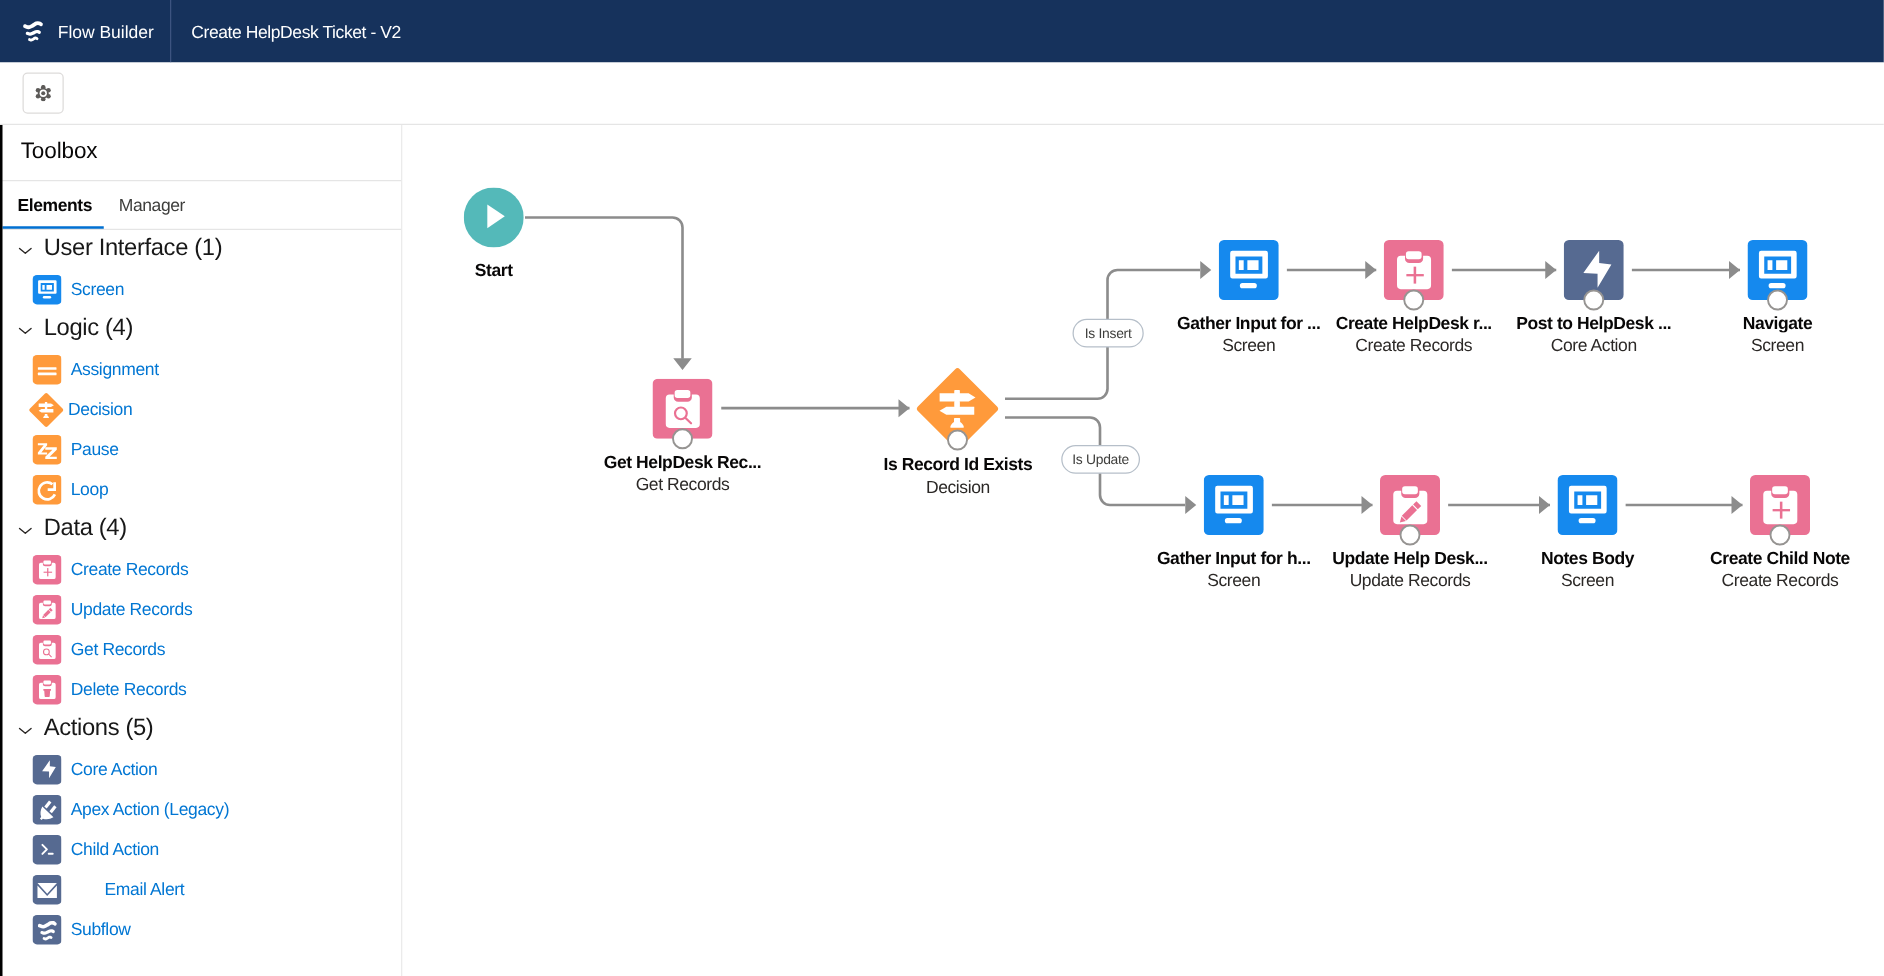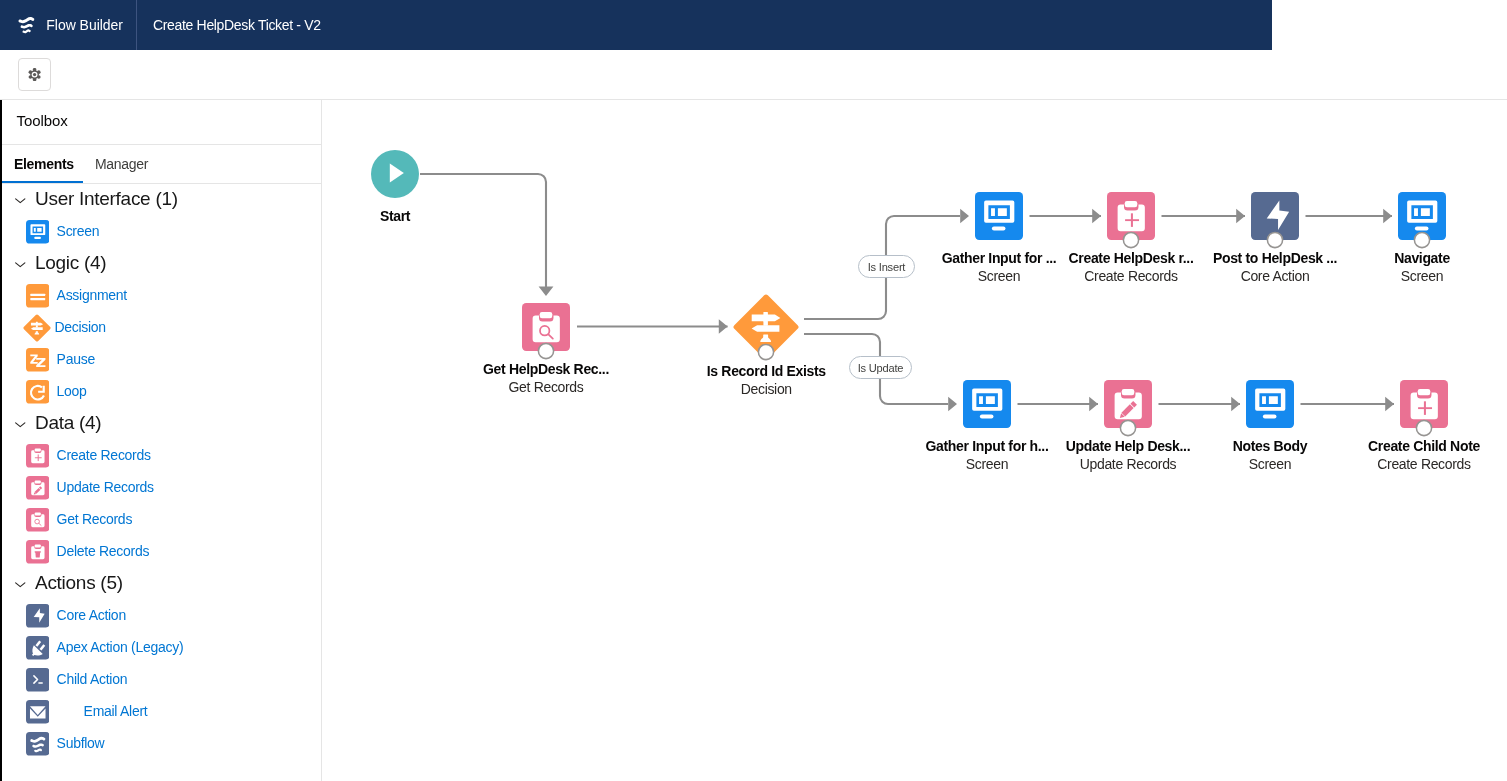--- a/index.html
+++ b/index.html
@@ -3,39 +3,39 @@
 <meta charset="utf-8">
 <title>Flow Builder</title>
 <style>
   html,body{margin:0;padding:0;}
   body{width:1507px;height:781px;overflow:hidden;background:#fff;
        font-family:"Liberation Sans",sans-serif;
        -webkit-font-smoothing:antialiased;}
   .root{position:relative;width:1507px;height:781px;}
 
   
-  .hdr{position:absolute;left:0;top:0;width:1272px;height:50px;background:#16325c;}
+  .hdr{position:absolute;left:0;top:0;width:1507px;height:50px;background:#16325c;}
   .hdr-brand{position:absolute;left:0;top:0;width:136px;height:50px;display:flex;align-items:center;}
   .hdr-logo{margin-left:13.7px;width:24.6px;height:24.6px;display:block;flex:0 0 auto;position:relative;top:-1px;}
   .hdr-brand-txt{margin-left:8px;color:#fff;font-size:14px;font-weight:400;letter-spacing:-0.03px;}
   .hdr-sep{position:absolute;left:136px;top:0;width:1px;height:50px;background:#3d5480;}
   .hdr-title{position:absolute;left:153px;top:0;height:50px;display:flex;align-items:center;
              color:#fff;font-size:14px;font-weight:400;letter-spacing:-0.33px;}
 
   
   .toolbar{position:absolute;left:0;top:50px;width:1507px;height:49px;background:#fff;
            border-bottom:1px solid #e5e5e5;}
   .gearbtn{position:absolute;left:18px;top:8px;width:31px;height:31px;border:1px solid #dddbda;
            border-radius:4px;background:#fff;display:flex;align-items:center;justify-content:center;}
 
   
   .sidebar{position:absolute;left:0;top:100px;width:321px;height:681px;background:#fff;
            border-right:1px solid #e5e5e5;}
   .sb-edge{position:absolute;left:0;top:100px;width:2px;height:681px;background:#000;z-index:5;}
-  .sb-title{position:absolute;left:16.6px;top:12px;font-size:15px;color:#080707;letter-spacing:-0.1px;line-height:17px;}
+  .sb-title{position:absolute;left:16.6px;top:12px;font-size:18px;color:#080707;letter-spacing:-0.1px;line-height:17px;}
   .sb-div{position:absolute;left:0;top:144px;width:321px;height:1px;background:#e5e5e5;}
   .tabs{position:absolute;left:0;top:145px;width:321px;height:39px;}
   .tab{position:absolute;top:0;height:38px;display:flex;align-items:center;font-size:14px;letter-spacing:-0.32px;}
   .tab.active{color:#080707;font-weight:700;text-align:center;}
   .tab.inactive{color:#3e3e3c;}
   .tab-underline{position:absolute;left:2px;top:36px;width:81px;height:3.2px;background:#0070d2;}
   .tabs-border{position:absolute;left:0;top:183px;width:321px;height:1px;background:#e5e5e5;}
 
   .sb-list{position:absolute;left:0;top:184px;width:321px;}
   .sec{position:absolute;left:0;height:32px;display:flex;align-items:center;}

